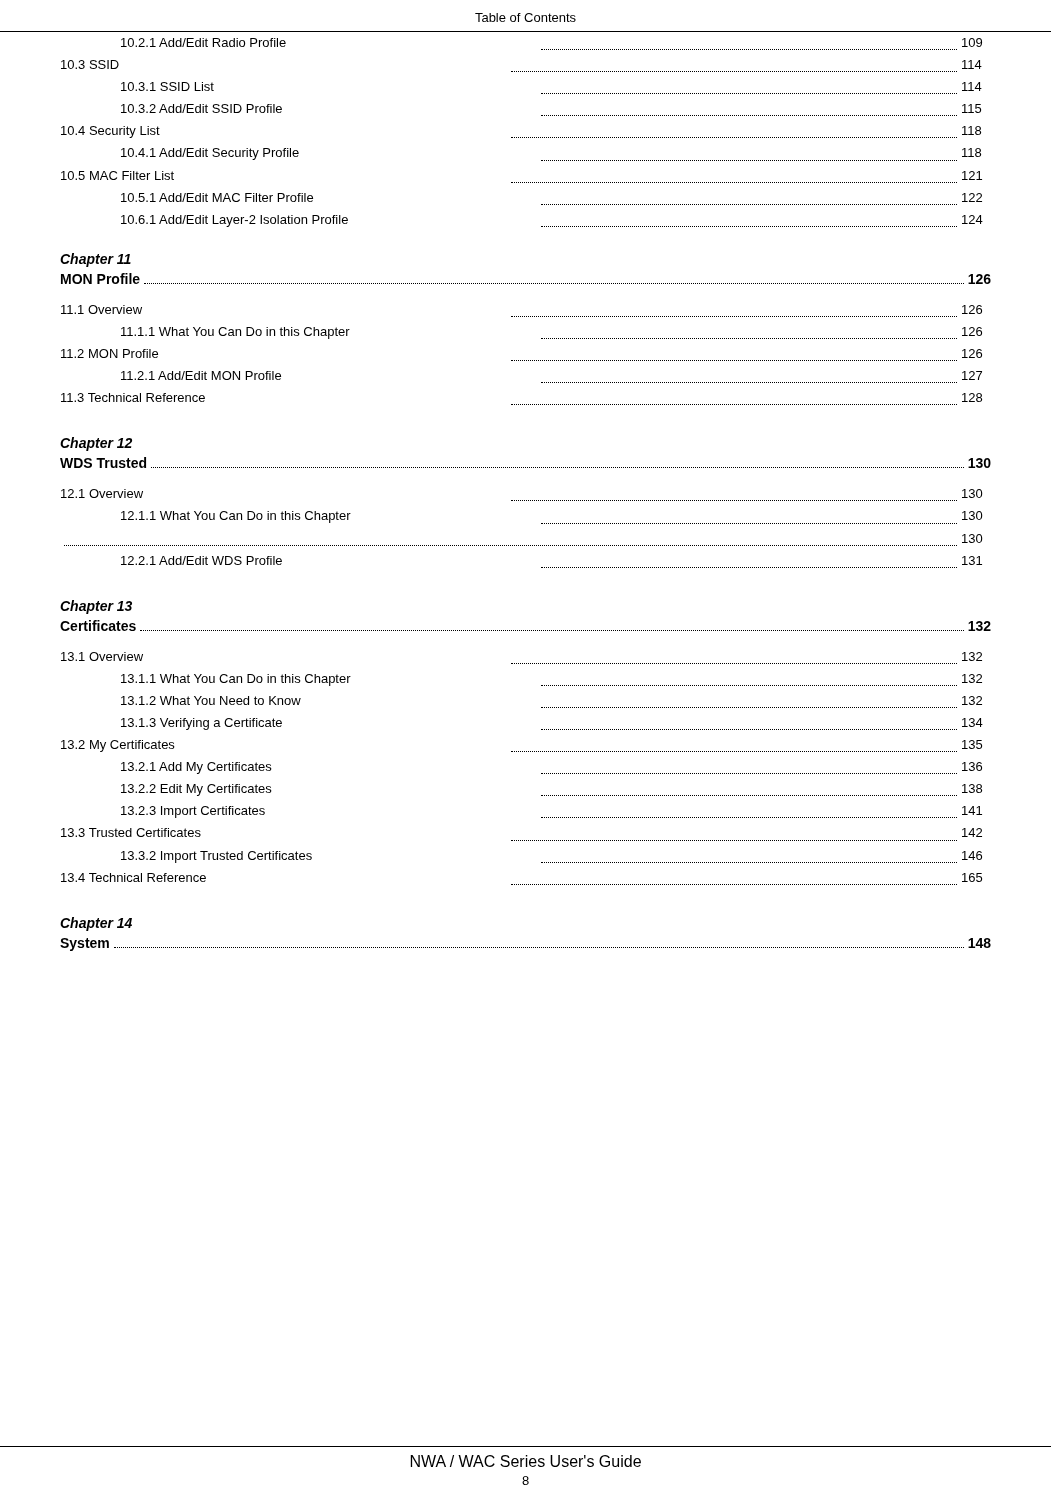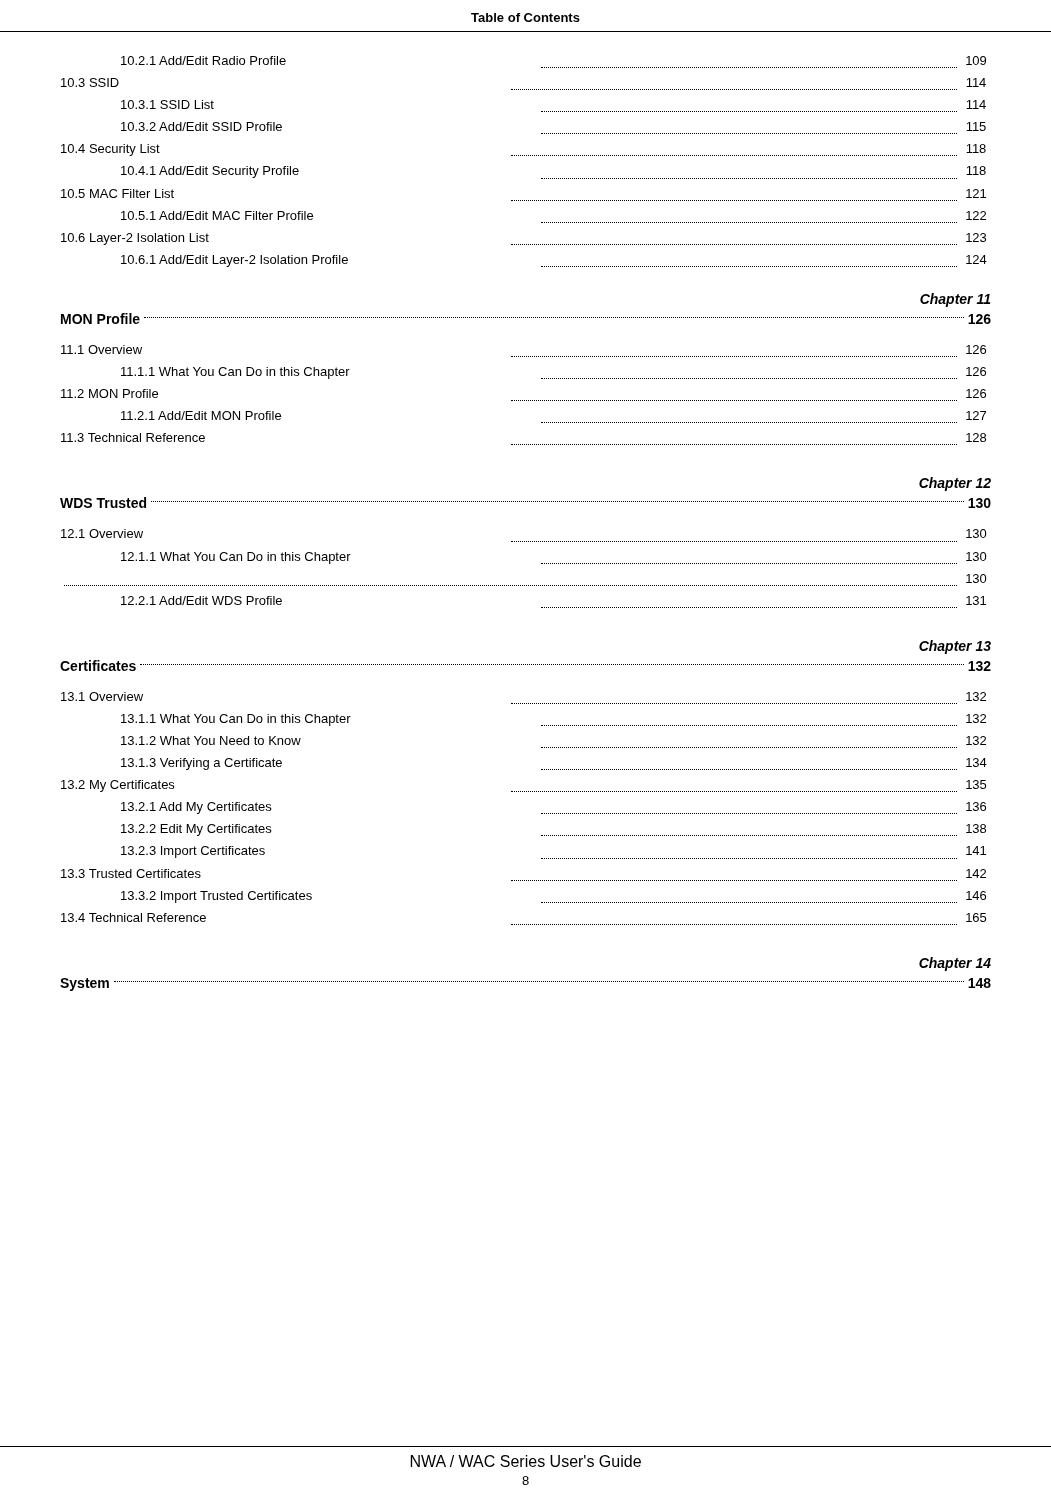--- a/index.html
+++ b/index.html
@@ -9,22 +9,20 @@
       color: #000;
       background: #fff;
       width: 1051px;
       min-height: 1508px;
       position: relative;
     }
     .page-header {
       text-align: center;
       padding: 10px 0 6px 0;
       border-bottom: 1px solid #000;
-      margin-bottom: 18px;
-      font-weight: bold;
     }
     .page-header span {
       font-size: 13px;
     }
     .content {
       padding: 0 60px 60px 60px;
     }
     .toc-entry {
       display: flex;
       justify-content: space-between;
@@ -36,38 +34,37 @@
     }
     .toc-entry .dots {
       flex: 1;
       border-bottom: 1px dotted #000;
       margin: 0 4px 4px 4px;
       min-width: 20px;
     }
     .toc-entry .page-num {
       white-space: nowrap;
       min-width: 30px;
-      text-align: center;
+      text-align: left;
     }
     .indent1 { padding-left: 60px; }
     .chapter-heading {
       margin-top: 20px;
       margin-bottom: 4px;
     }
     .chapter-heading .ch-label {
       font-size: 14px;
       font-weight: bold;
       font-style: italic;
       color: #000;
-      text-align: right;
     }
     .chapter-title-line {
       display: flex;
       justify-content: space-between;
-      align-items: center;
+      align-items: flex-end;
       margin-bottom: 12px;
     }
     .chapter-title-line .ch-title {
       font-size: 14px;
       font-weight: bold;
       color: #000;
     }
     .chapter-title-line .dots {
       flex: 1;
       border-bottom: 1px dotted #000;
@@ -132,25 +129,20 @@
       <div class="toc-entry ">
         <span class="title">10.5 MAC Filter List</span>
         <span class="dots"></span>
         <span class="page-num">121</span>
       </div>
       <div class="toc-entry indent1">
         <span class="title">10.5.1 Add/Edit MAC Filter Profile</span>
         <span class="dots"></span>
         <span class="page-num">122</span>
       </div>
-      <div class="toc-entry ">
-        <span class="title">10.6 Layer-2 Isolation List</span>
-        <span class="dots"></span>
-        <span class="page-num">123</span>
-      </div>
       <div class="toc-entry indent1">
         <span class="title">10.6.1 Add/Edit Layer-2 Isolation Profile</span>
         <span class="dots"></span>
         <span class="page-num">124</span>
       </div>
     </div>
 
   <div id="chapters-container">
       <div class="chapter-heading">
         <div class="ch-label">Chapter 11</div>

